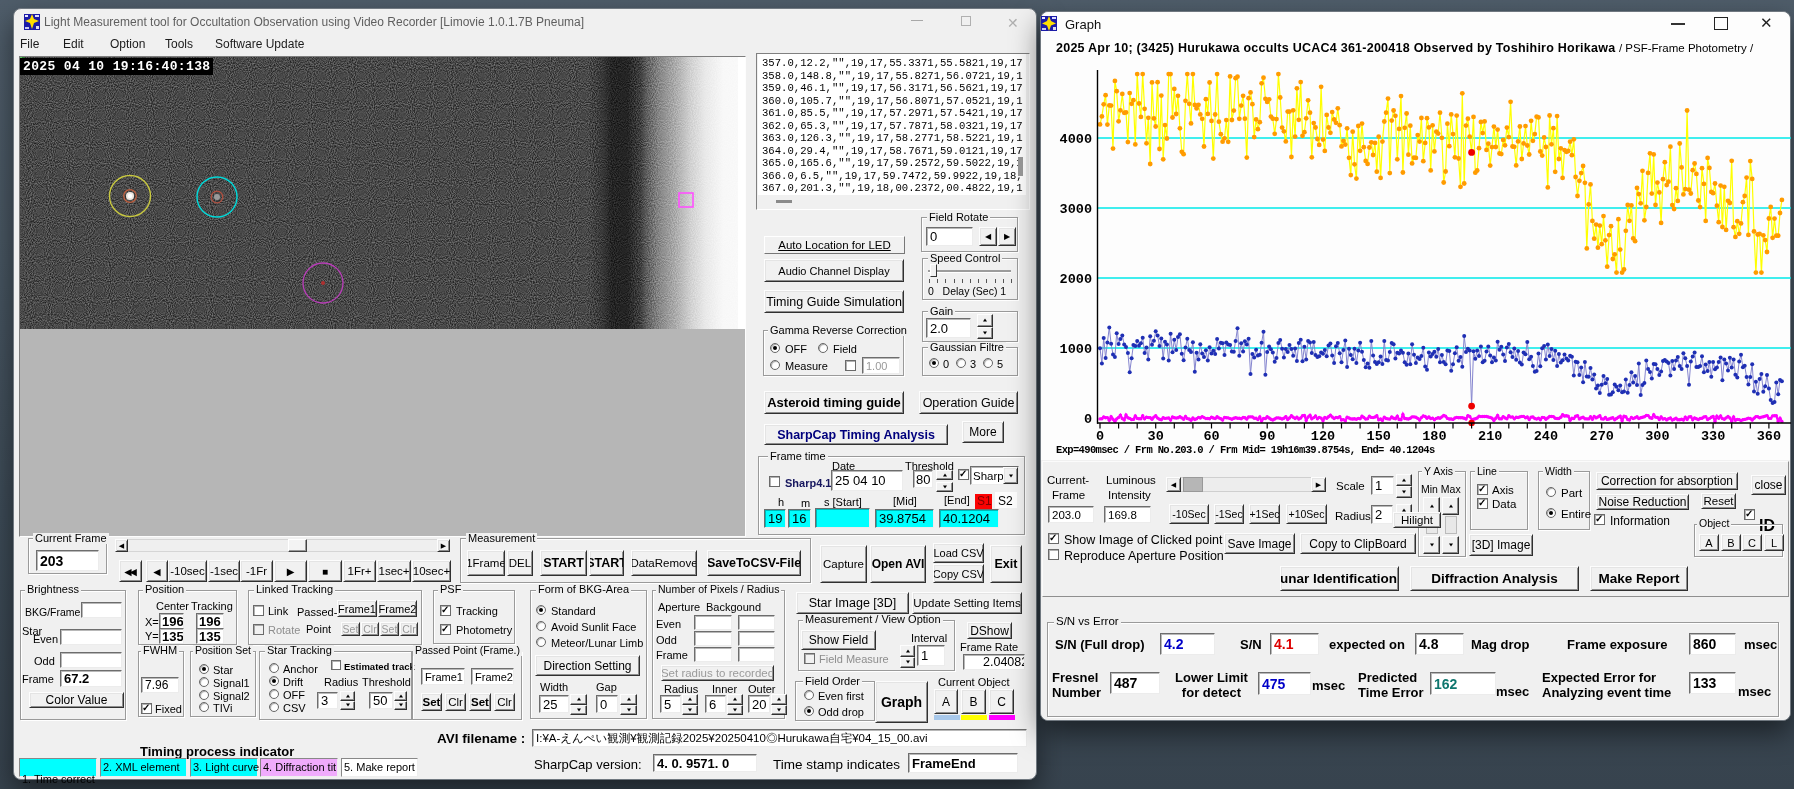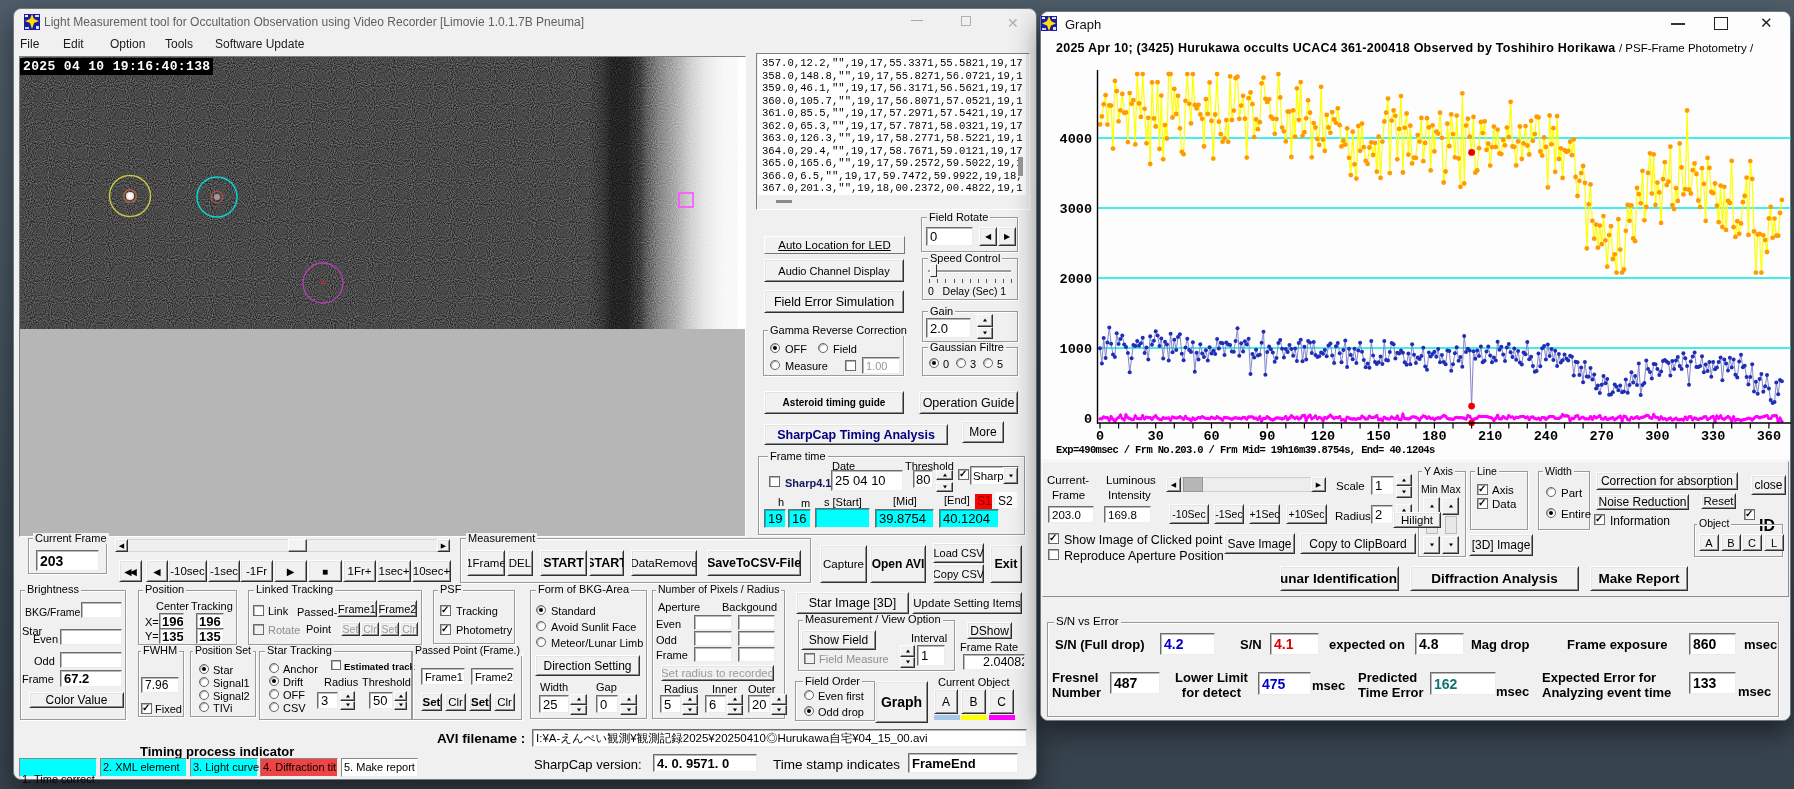--- a/index.html
+++ b/index.html
@@ -91,21 +91,21 @@
 365.0,165.6,"",19,17,59.2572,59.5022,19,1
 366.0,6.5,"",19,17,59.7472,59.9922,19,18,
 367.0,201.3,"",19,18,00.2372,00.4822,19,1</pre>
 <div class="A" style="left:1018px;top:157px;width:5px;height:19px;background:#9a9a9a"></div>
 <div class="A" style="left:776px;top:200px;width:16px;height:3px;background:#8a8a8a"></div>
 
 <div class="btn tl" style="left:764px;top:236px;width:141px;height:18px;font-size:11.5px">
     <span style="text-decoration:underline">Auto Location for LED</span>
   </div>
 <div class="btn" style="left:764px;top:259px;width:140px;height:23px;font-size:11px">Audio Channel Display</div>
-<div class="btn" style="left:764px;top:290px;width:140px;height:23px;font-size:12.5px">Field Error Simulation</div>
+<div class="btn" style="left:764px;top:290px;width:140px;height:23px;font-size:12.5px">Timing Guide Simulation</div>
 <div class="gb" style="left:921px;top:217px;width:97px;height:35px"></div>
 <div class="gl" style="left:927px;top:212px">Field Rotate</div>
 <div class="inp" style="left:926px;top:227px;width:47px;height:19px">0</div>
 <div class="btn" style="left:979px;top:227px;width:18px;height:19px;font-size:8px">◀</div>
 <div class="btn" style="left:998px;top:227px;width:18px;height:19px;font-size:8px">▶</div>
 <div class="gb" style="left:922px;top:258px;width:96px;height:42px"></div>
 <div class="gl" style="left:928px;top:253px">Speed Control</div>
 <div class="A" style="left:928px;top:270px;width:83px;height:2px;background:#9c9c9c;box-shadow:0 1px 0 #fff"></div>
 <div class="A" style="left:930px;top:264px;width:7px;height:13px;background:#f1f1f1;border:1px solid;border-color:#fff #333 #333 #fff"></div>
 <div class="A" style="left:929px;top:279px;width:84px;height:4px;background-image:repeating-linear-gradient(90deg,#555 0,#555 1px,transparent 1px,transparent 8.2px)"></div>
@@ -128,21 +128,21 @@
 <div class="gb" style="left:763px;top:330px;width:141px;height:46px"></div>
 <div class="gl" style="left:768px;top:325px">Gamma Reverse Correction</div>
 <div class="rd on" style="left:770px;top:343px"></div>
 <div class="lb" style="left:785px;top:343px">OFF</div>
 <div class="rd" style="left:818px;top:343px"></div>
 <div class="lb" style="left:833px;top:343px">Field</div>
 <div class="rd" style="left:770px;top:360px"></div>
 <div class="lb" style="left:785px;top:360px">Measure</div>
 <div class="cb" style="left:845px;top:360px"></div>
 <div class="inp dis" style="left:862px;top:357px;width:38px;height:17px;font-size:11px;color:#999">1.00</div>
-<div class="btn bd" style="left:764px;top:391px;width:140px;height:23px;font-size:10px">Asteroid timing guide</div>
+<div class="btn bd" style="left:764px;top:391px;width:140px;height:23px;font-size:13px">Asteroid timing guide</div>
 <div class="btn" style="left:919px;top:391px;width:99px;height:23px;font-size:12.5px">Operation Guide</div>
 <div class="btn bd" style="left:764px;top:424px;width:184px;height:21px;font-size:12.5px;color:#00007d">SharpCap Timing Analysis</div>
 <div class="btn" style="left:962px;top:421px;width:42px;height:22px">More</div>
 
 <div class="gb" style="left:758px;top:456px;width:267px;height:79px"></div>
 <div class="gl" style="left:768px;top:451px">Frame time</div>
 <div class="cb" style="left:769px;top:476px"></div>
 <div class="A bd" style="left:785px;top:477px;font-size:11px;color:#16165e">Sharp4.1</div>
 <div class="lb" style="left:832px;top:460px">Date</div>
 <div class="inp" style="left:831px;top:470px;width:72px;height:21px">25 04 10</div>
@@ -319,21 +319,21 @@
   </div>
 <div class="inp" style="left:596px;top:695px;width:22px;height:18px">0</div>
 <div class="sp" style="left:620px;top:694px;width:17px;height:21px">
     <i class="u"></i>
     <i class="d"></i>
   </div>
 
 <div class="gb" style="left:652px;top:590px;width:133px;height:129px"></div>
 <div class="gl" style="left:656px;top:584px;font-size:10.5px">Number of Pixels / Radius</div>
 <div class="lb" style="left:658px;top:601px">Aperture</div>
-<div class="lb" style="left:722px;top:601px">Backgound</div>
+<div class="lb" style="left:706px;top:601px">Backgound</div>
 <div class="lb" style="left:656px;top:618px">Even</div>
 <div class="inp" style="left:694px;top:615px;width:38px;height:15px"></div>
 <div class="inp" style="left:738px;top:615px;width:37px;height:15px"></div>
 <div class="lb" style="left:656px;top:634px">Odd</div>
 <div class="inp" style="left:694px;top:631px;width:38px;height:15px"></div>
 <div class="inp" style="left:738px;top:631px;width:37px;height:15px"></div>
 <div class="lb" style="left:656px;top:649px">Frame</div>
 <div class="inp" style="left:694px;top:647px;width:38px;height:15px"></div>
 <div class="inp" style="left:738px;top:647px;width:37px;height:15px"></div>
 <div class="btn dis" style="left:661px;top:665px;width:113px;height:16px;font-size:11.5px;color:#9b9b9b">Set  radius to recorded</div>
@@ -388,21 +388,21 @@
 <div class="A" style="left:961px;top:715px;width:26px;height:4.5px;background:#ffff00"></div>
 <div class="A" style="left:989px;top:715px;width:26px;height:4.5px;background:#ff00ff"></div>
 
 <div class="A bd" style="left:437px;top:731px;font-size:13.5px">AVI filename :</div>
 <div class="inp" style="left:532px;top:729px;width:495px;height:18px;font-size:11.5px">I:¥A-えんぺい観測¥観測記録2025¥20250410◎Hurukawa自宅¥04_15_00.avi</div>
 
 <div class="A bd" style="left:140px;top:744px;font-size:13px">Timing process indicator</div>
 <div class="A" style="left:19px;top:758px;width:78px;height:19px;background:#00ffff;border:1px solid;border-color:#888 #eee #eee #888;font-size:11px;padding:14px 0 0 2px">1. Time correct</div>
 <div class="A" style="left:100px;top:758px;width:87px;height:19px;background:#00ffff;border:1px solid;border-color:#888 #eee #eee #888;font-size:11px;padding:2px 0 0 2px">2. XML element</div>
 <div class="A" style="left:190px;top:758px;width:68px;height:19px;background:#00ffff;border:1px solid;border-color:#888 #eee #eee #888;font-size:11px;padding:2px 0 0 2px">3. Light curve</div>
-<div class="A" style="left:260px;top:758px;width:78px;height:19px;background:#ef4444;border:1px solid;border-color:#888 #eee #eee #888;font-size:11px;padding:2px 0 0 2px">4. Diffraction tit</div>
+<div class="A" style="left:260px;top:758px;width:78px;height:19px;background:#f0abfc;border:1px solid;border-color:#888 #eee #eee #888;font-size:11px;padding:2px 0 0 2px">4. Diffraction tit</div>
 <div class="A" style="left:341px;top:758px;width:77px;height:19px;background:#fff;border:1px solid;border-color:#888 #eee #eee #888;font-size:11px;padding:2px 0 0 2px">5. Make report</div>
 <div class="A" style="left:534px;top:757px;font-size:13px">SharpCap version:</div>
 <div class="inp bd" style="left:653px;top:754px;width:104px;height:18px;font-size:13px">4. 0. 9571. 0</div>
 <div class="A" style="left:773px;top:757px;font-size:13.5px">Time stamp indicates</div>
 <div class="inp bd" style="left:908px;top:753px;width:110px;height:20px;font-size:13px">FrameEnd</div>
 
 <div class="win" style="left:1040px;top:11px;width:751px;height:710px;background:#f0f0f0"></div>
 <div class="A" style="left:1041px;top:12px;width:749px;height:448px;background:#fdfdfd;border-radius:8px 8px 0 0"></div>
 <div class="A" style="left:1041px;top:16px;width:17px;height:16px">
 <svg width="17" height="16" viewBox="0 0 17 16">

